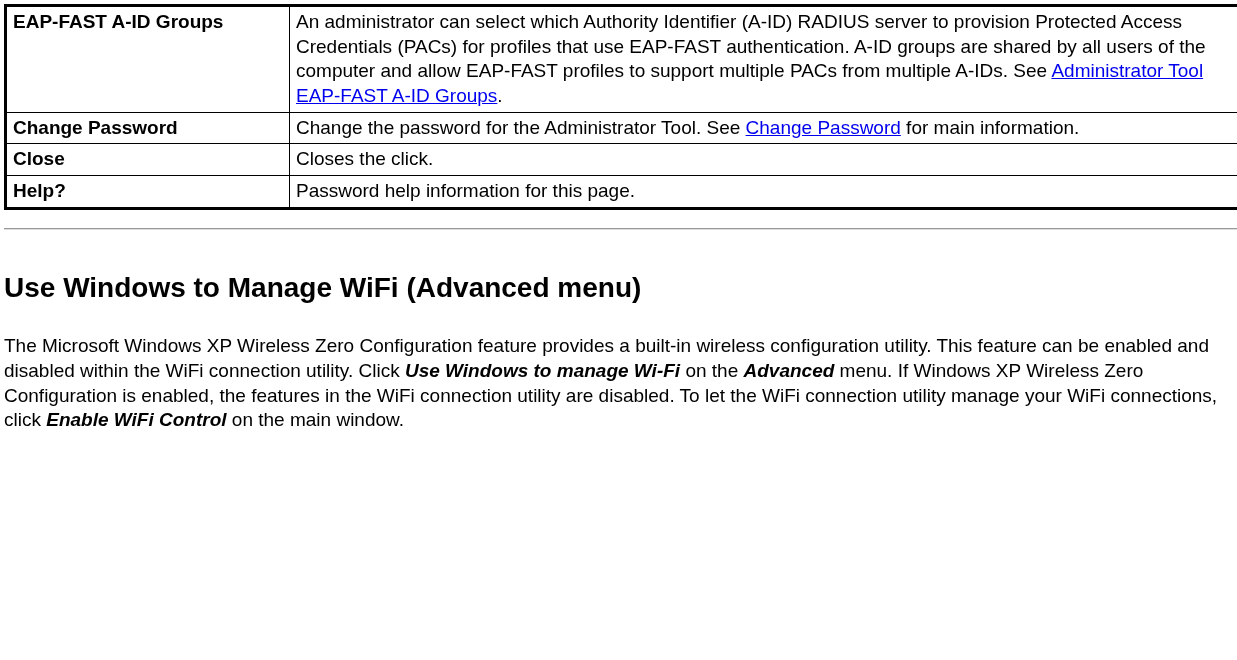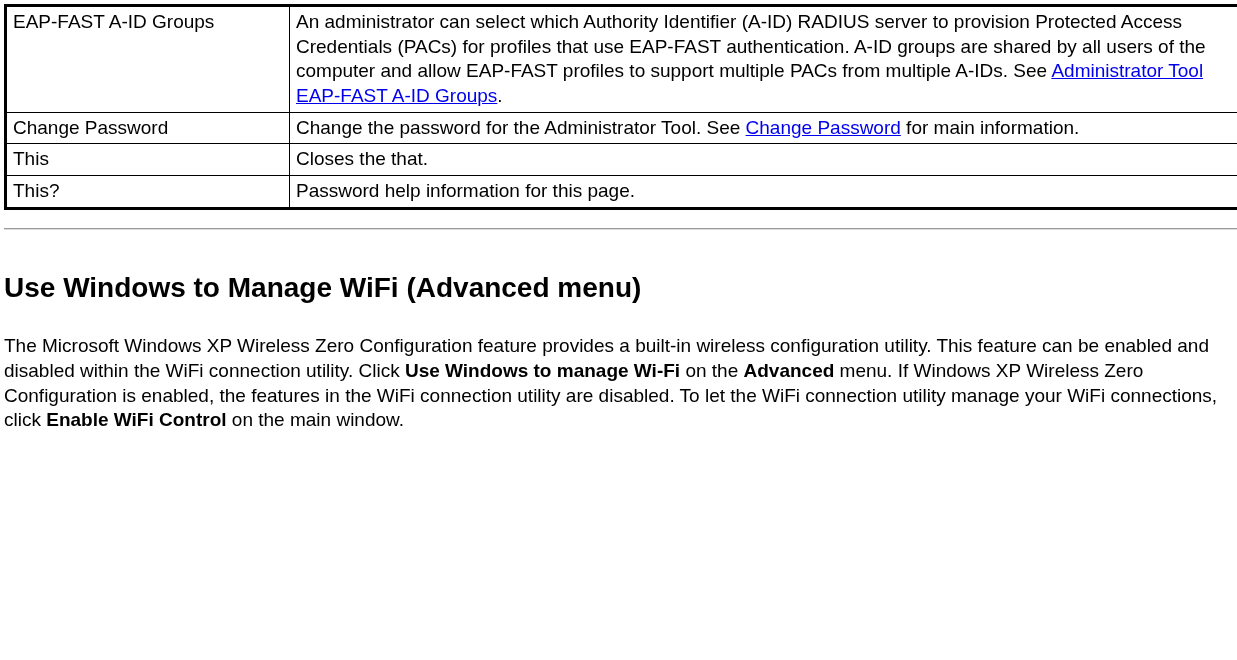--- a/index.html
+++ b/index.html
@@ -17,21 +17,21 @@
       width: 100%;
       border: 3px solid #000;
     }
     table.options td {
       border: 1px solid #000;
       padding: 3px 6px;
       vertical-align: top;
     }
     table.options td.name {
       width: 270px;
-      font-weight: normal;
+      font-weight: bold;
       margin-left: 40px;
     }
     a.doc-link {
       color: #0000EE;
       text-decoration: underline;
       cursor: pointer;
     }
     hr {
       margin-top: 18px;
       margin-bottom: 0;
@@ -44,47 +44,48 @@
       font-size: 28px;
       font-weight: bold;
       margin-top: 40px;
       margin-bottom: 28px;
     }
     p.body-text {
       margin: 0;
     }
     .bold {
       font-weight: bold;
+      font-style: italic;
     }
   </style>
 </head>
 <body>
 
 <table class="options">
   <tbody>
     <tr>
       <td class="name">EAP-FAST A-ID Groups</td>
       <td>
         <span>An administrator can select which Authority Identifier (A-ID) RADIUS server to provision Protected Access Credentials (PACs) for profiles that use EAP-FAST authentication. A-ID groups are shared by all users of the computer and allow EAP-FAST profiles to support multiple PACs from multiple A-IDs. See </span><a class="doc-link">Administrator Tool EAP-FAST A-ID Groups</a><span>.</span>
       </td>
     </tr>
     <tr>
       <td class="name">Change Password</td>
       <td>
         <span>Change the password for the Administrator Tool. See </span><a class="doc-link">Change Password</a><span> for main information.</span>
       </td>
     </tr>
     <tr>
-      <td class="name">This</td>
+      <td class="name">Close</td>
       <td>
-        <span>Closes the that.</span>
+        <span>Closes the click.</span>
       </td>
     </tr>
     <tr>
-      <td class="name">This?</td>
+      <td class="name">Help?</td>
       <td>
         <span>Password help information for this page.</span>
       </td>
     </tr>
   </tbody>
 </table>
 
 <hr>
 
 <h2 class="section-heading">Use Windows to Manage WiFi (Advanced menu)</h2>

